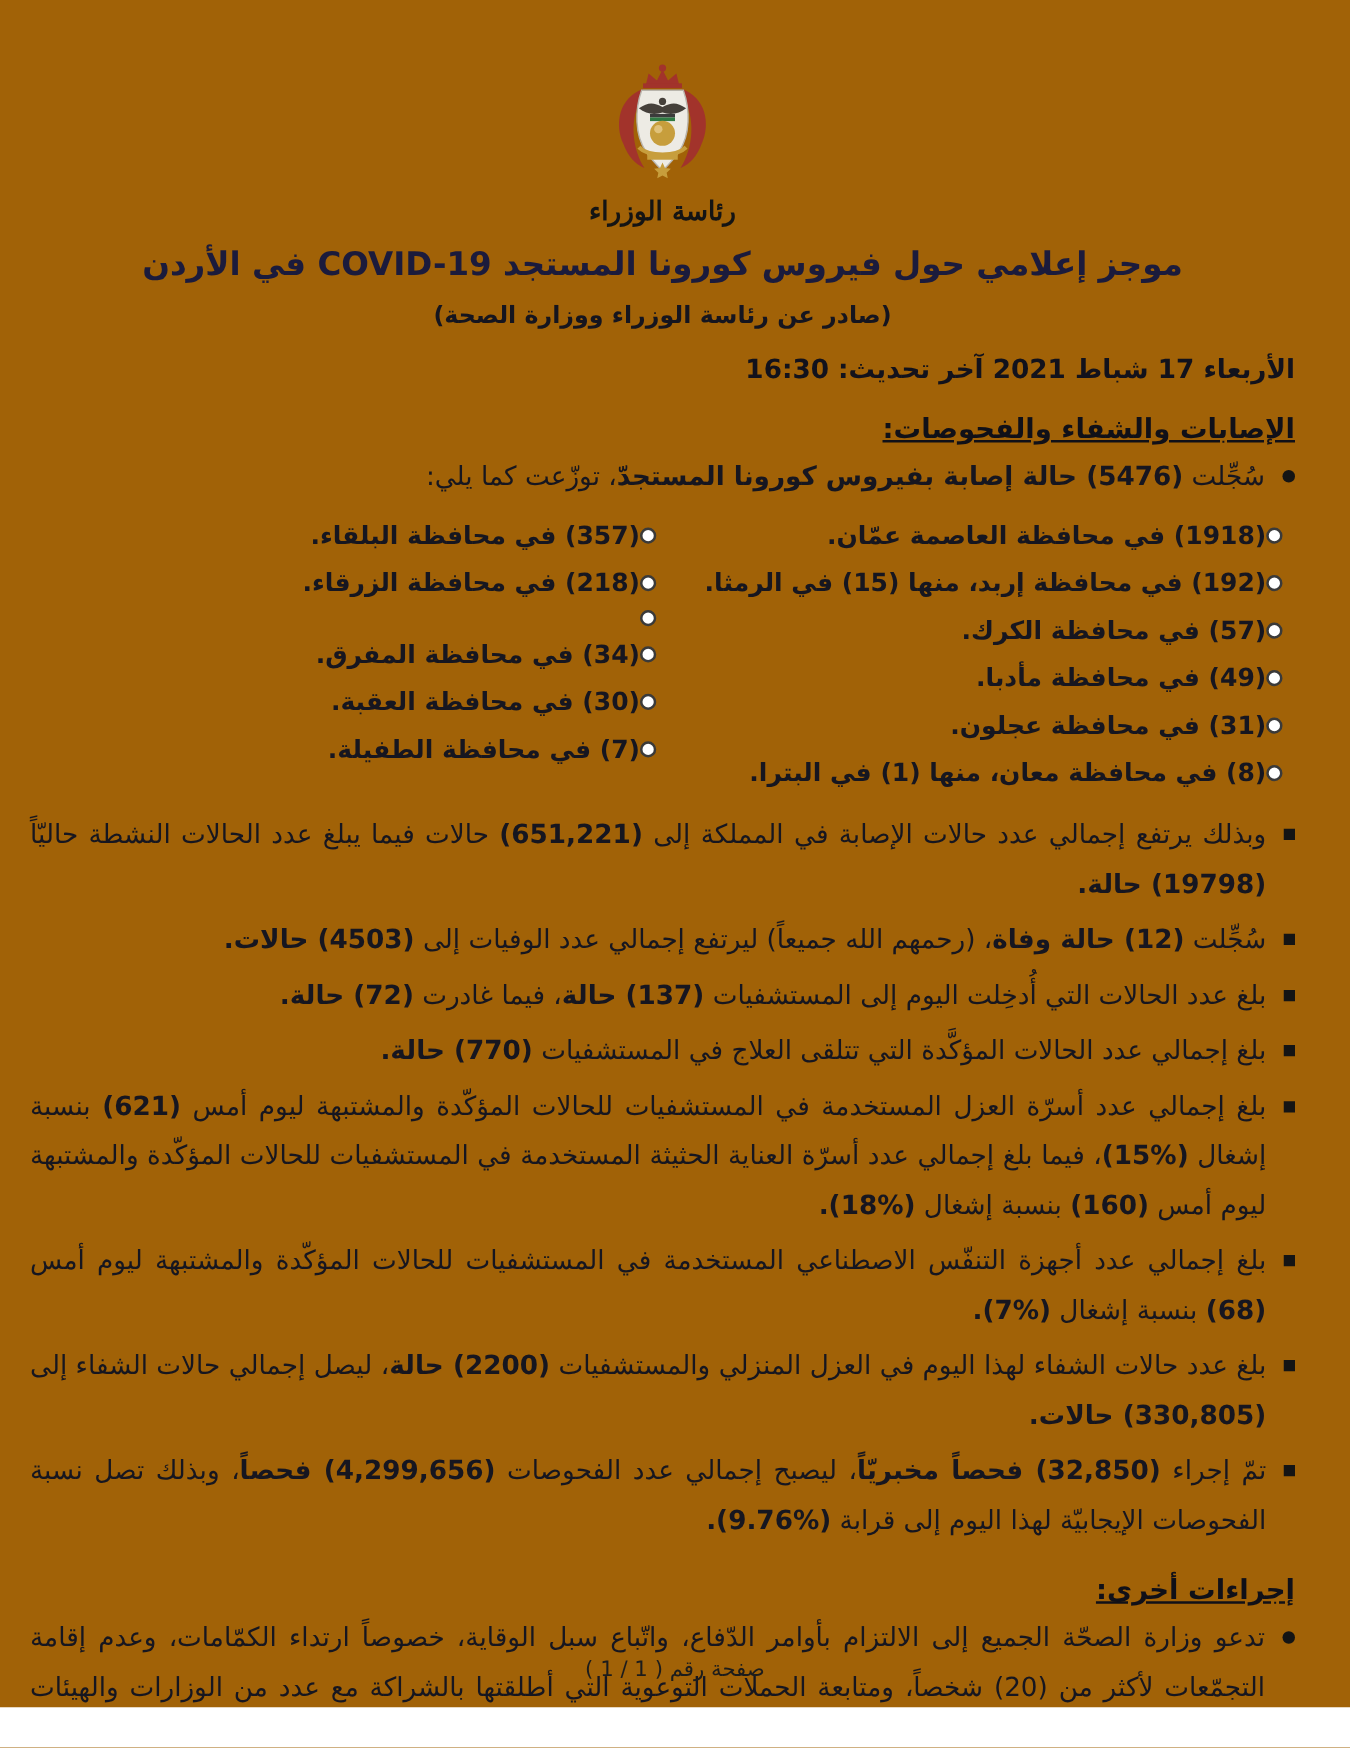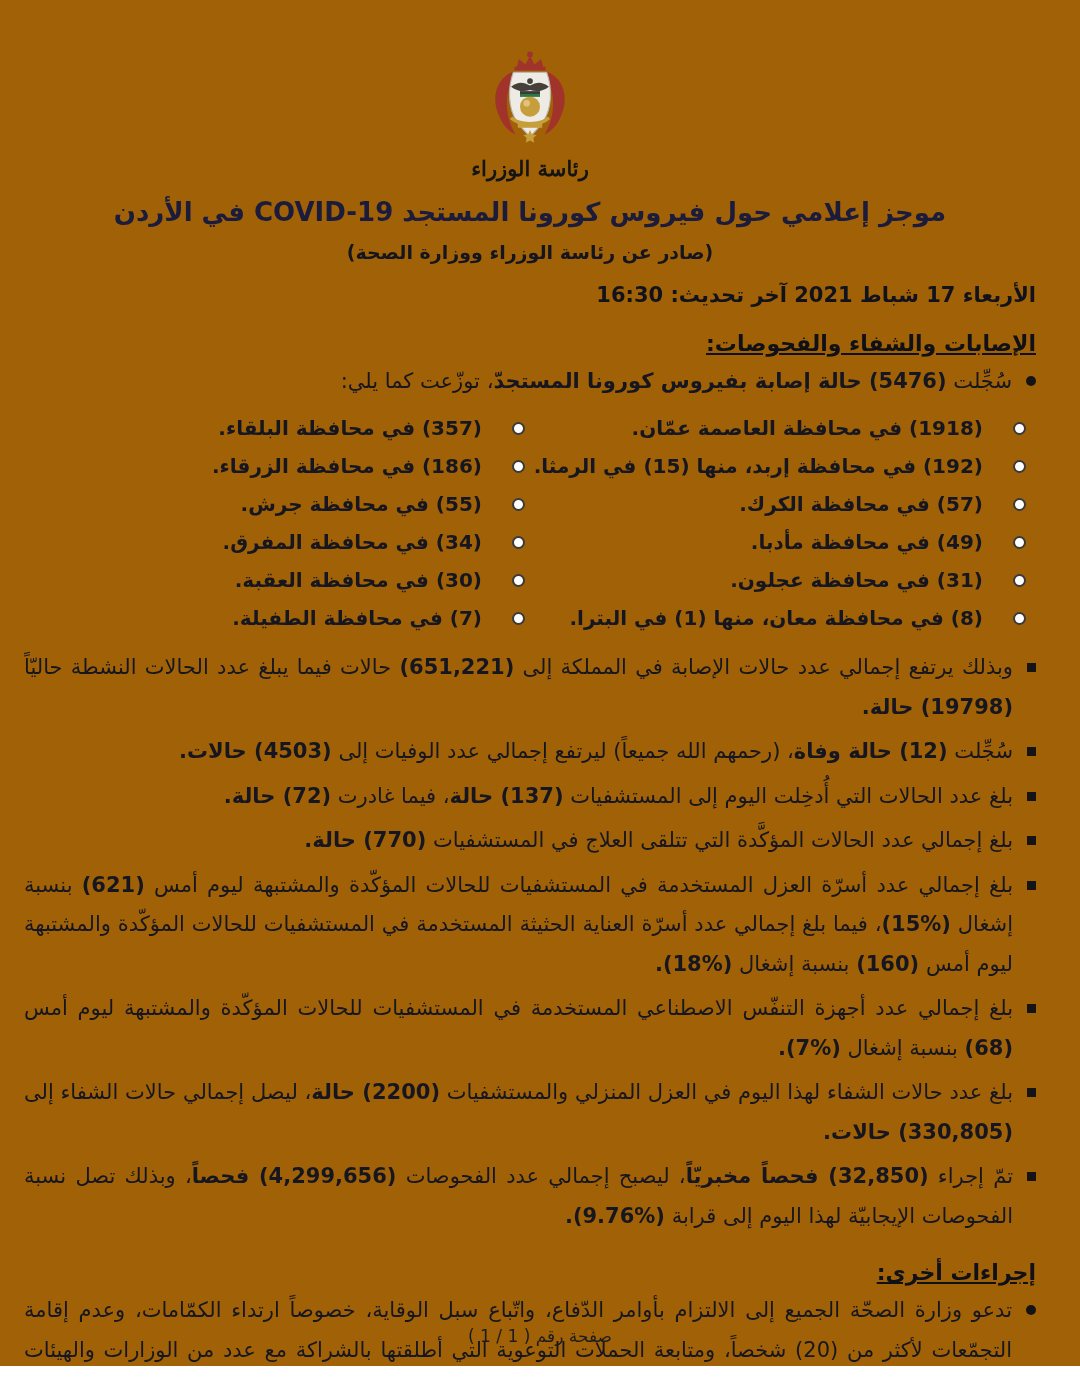--- a/index.html
+++ b/index.html
@@ -35,21 +35,21 @@
   .bullet.square{width:9px;height:9px;background:#141414;margin-top:15px;}
   .bullet.disc{width:10px;height:10px;border-radius:50%;background:#141414;margin-top:14px;}
   .bullet.circle{width:9px;height:9px;border-radius:50%;border:2px solid #3a3a3a;background:#fff;}
   .bullet-text{
     flex:1;margin:0;font-size:21px;line-height:1.88;
     text-align:justify;text-align-last:right;color:#161620;
   }
   .bold{font-weight:bold;}
   .gov-columns{display:flex;padding-right:10px;margin:2px 0 8px 0;}
   .gov-col{flex:1;}
-  .gov-item{display:flex;gap:30px;align-items:center;margin:6px 0;}
+  .gov-item{display:flex;gap:0;align-items:center;margin:6px 0;}
   .gov-text{font-size:20px;font-weight:bold;line-height:1.6;color:#161620;}
   .page-footer{
     position:absolute;left:0;right:0;bottom:20px;
     text-align:center;font-size:17px;color:#1c1c1c;
   }
 </style>
 </head>
 <body>
 
 <div class="page">
@@ -113,25 +113,24 @@
           <span class="gov-text">(8) في محافظة معان، منها (1) في البترا.</span>
         </div>
     </div>
     <div class="gov-col">
       <div class="gov-item">
           <span class="bullet circle"></span>
           <span class="gov-text">(357) في محافظة البلقاء.</span>
         </div>
       <div class="gov-item">
           <span class="bullet circle"></span>
-          <span class="gov-text">(186) في محافظة الزرقاء.</span>
+          <span class="gov-text">(218) في محافظة الزرقاء.</span>
         </div>
       <div class="gov-item">
           <span class="bullet circle"></span>
-          <span class="gov-text">(55) في محافظة جرش.</span>
         </div>
       <div class="gov-item">
           <span class="bullet circle"></span>
           <span class="gov-text">(34) في محافظة المفرق.</span>
         </div>
       <div class="gov-item">
           <span class="bullet circle"></span>
           <span class="gov-text">(30) في محافظة العقبة.</span>
         </div>
       <div class="gov-item">

